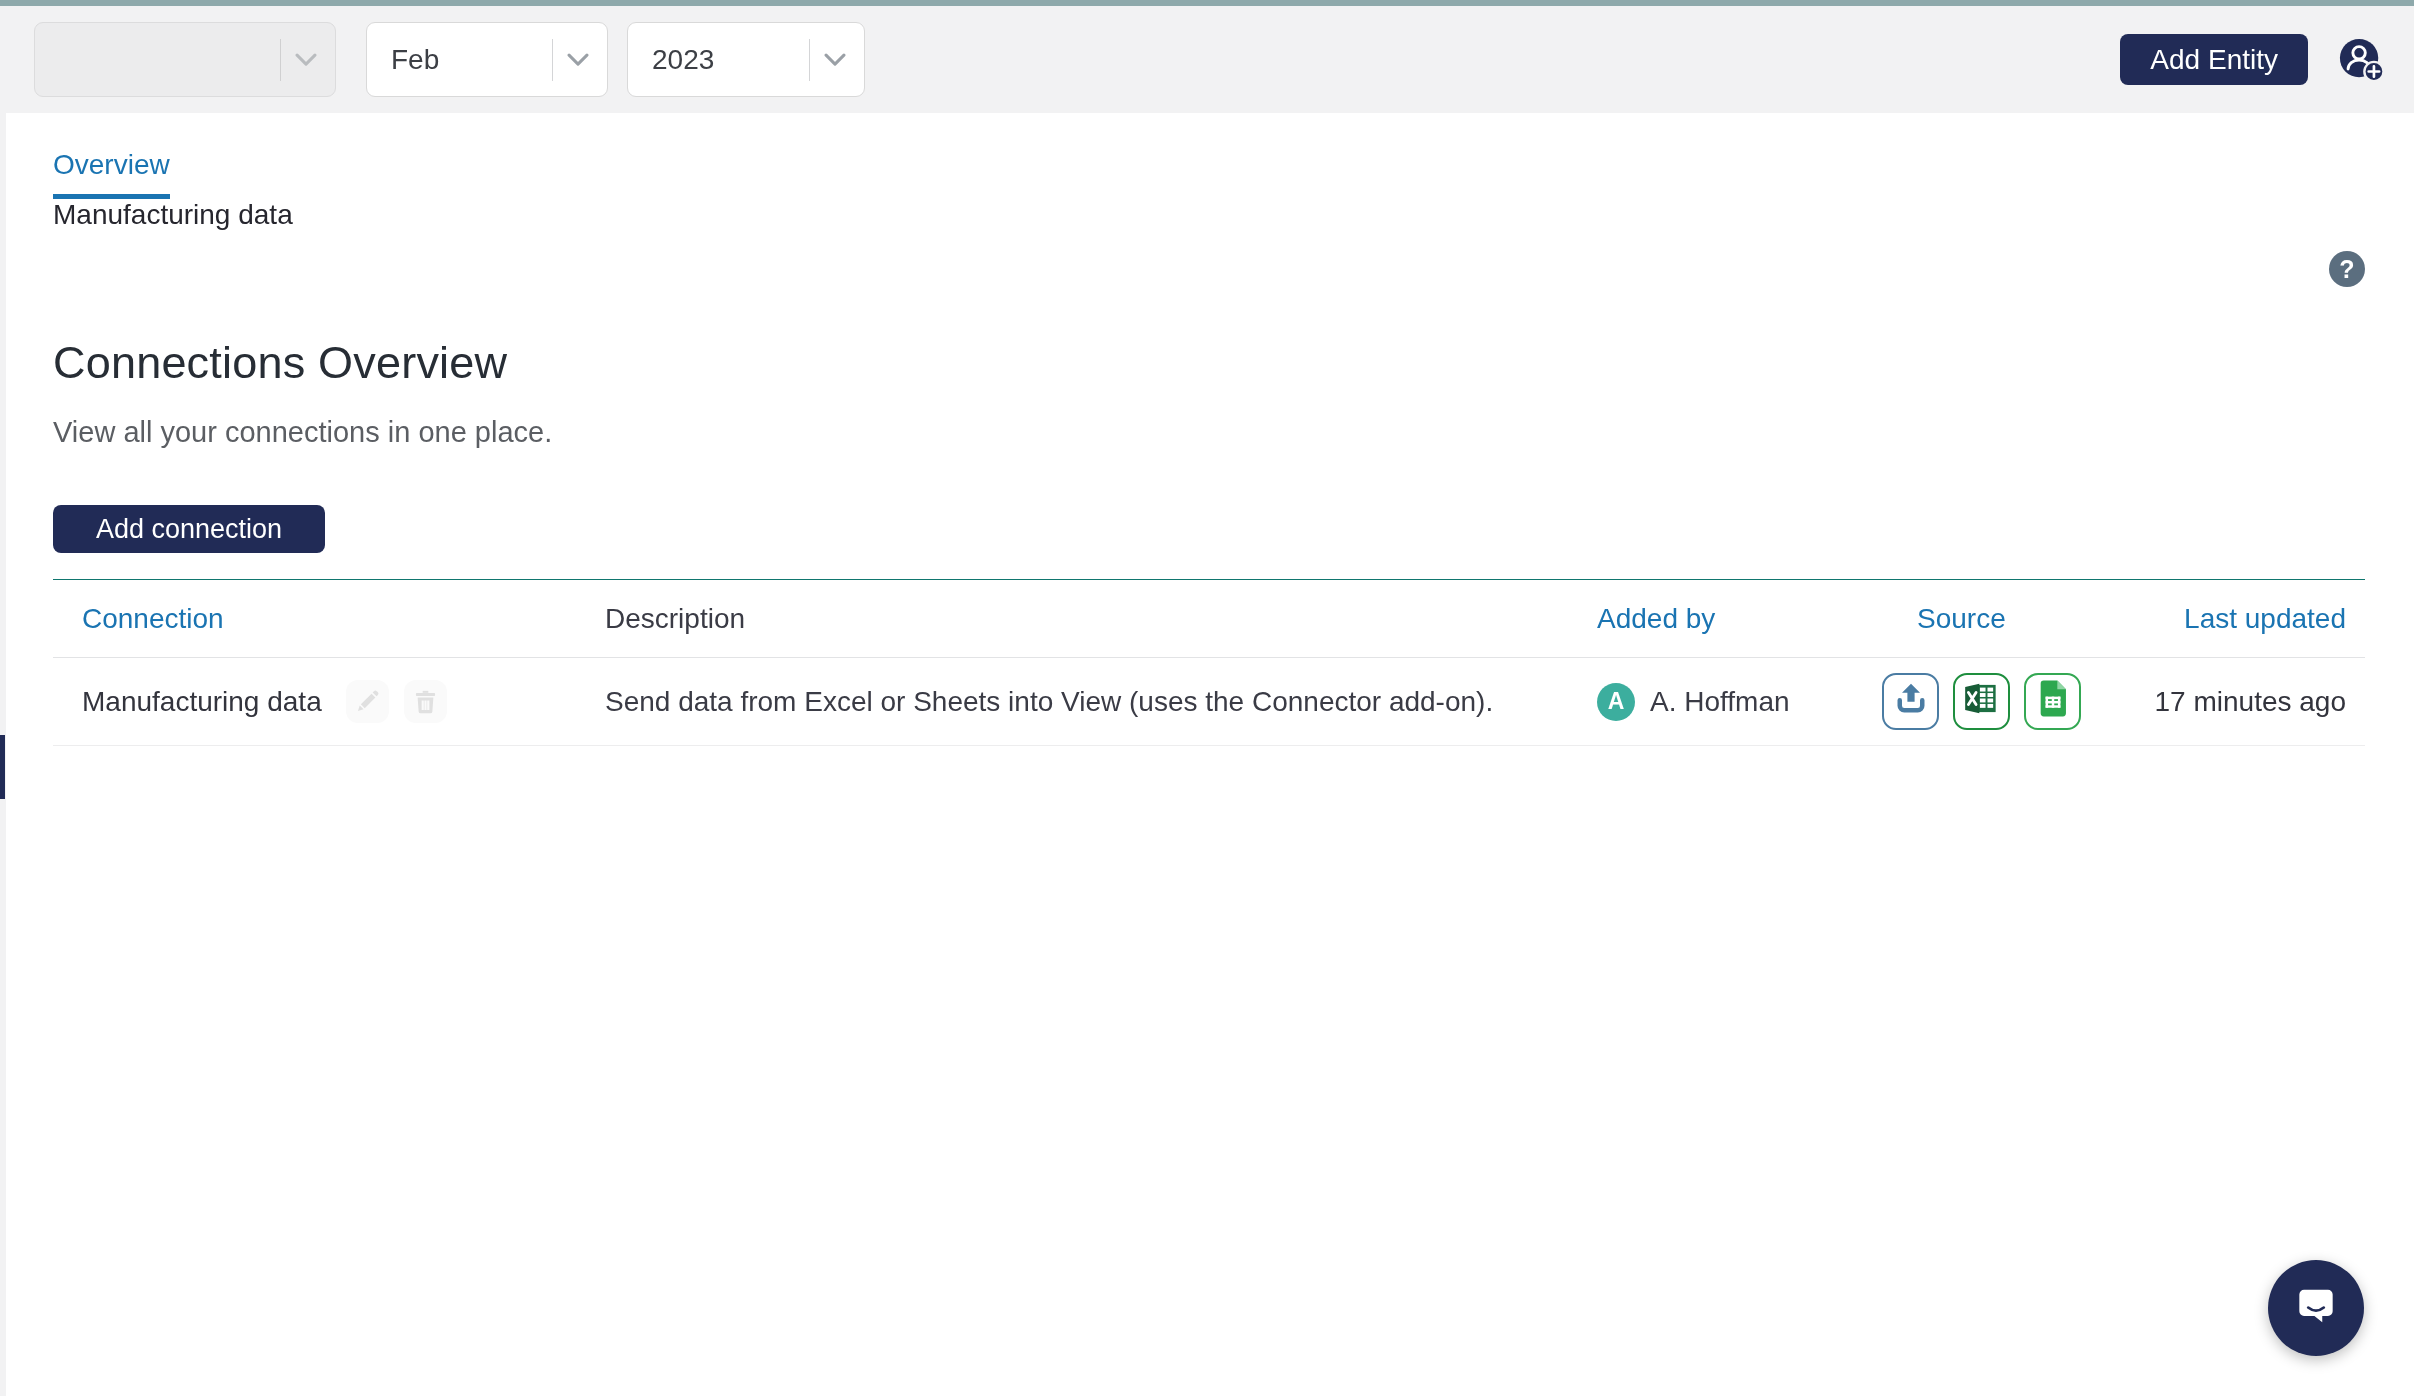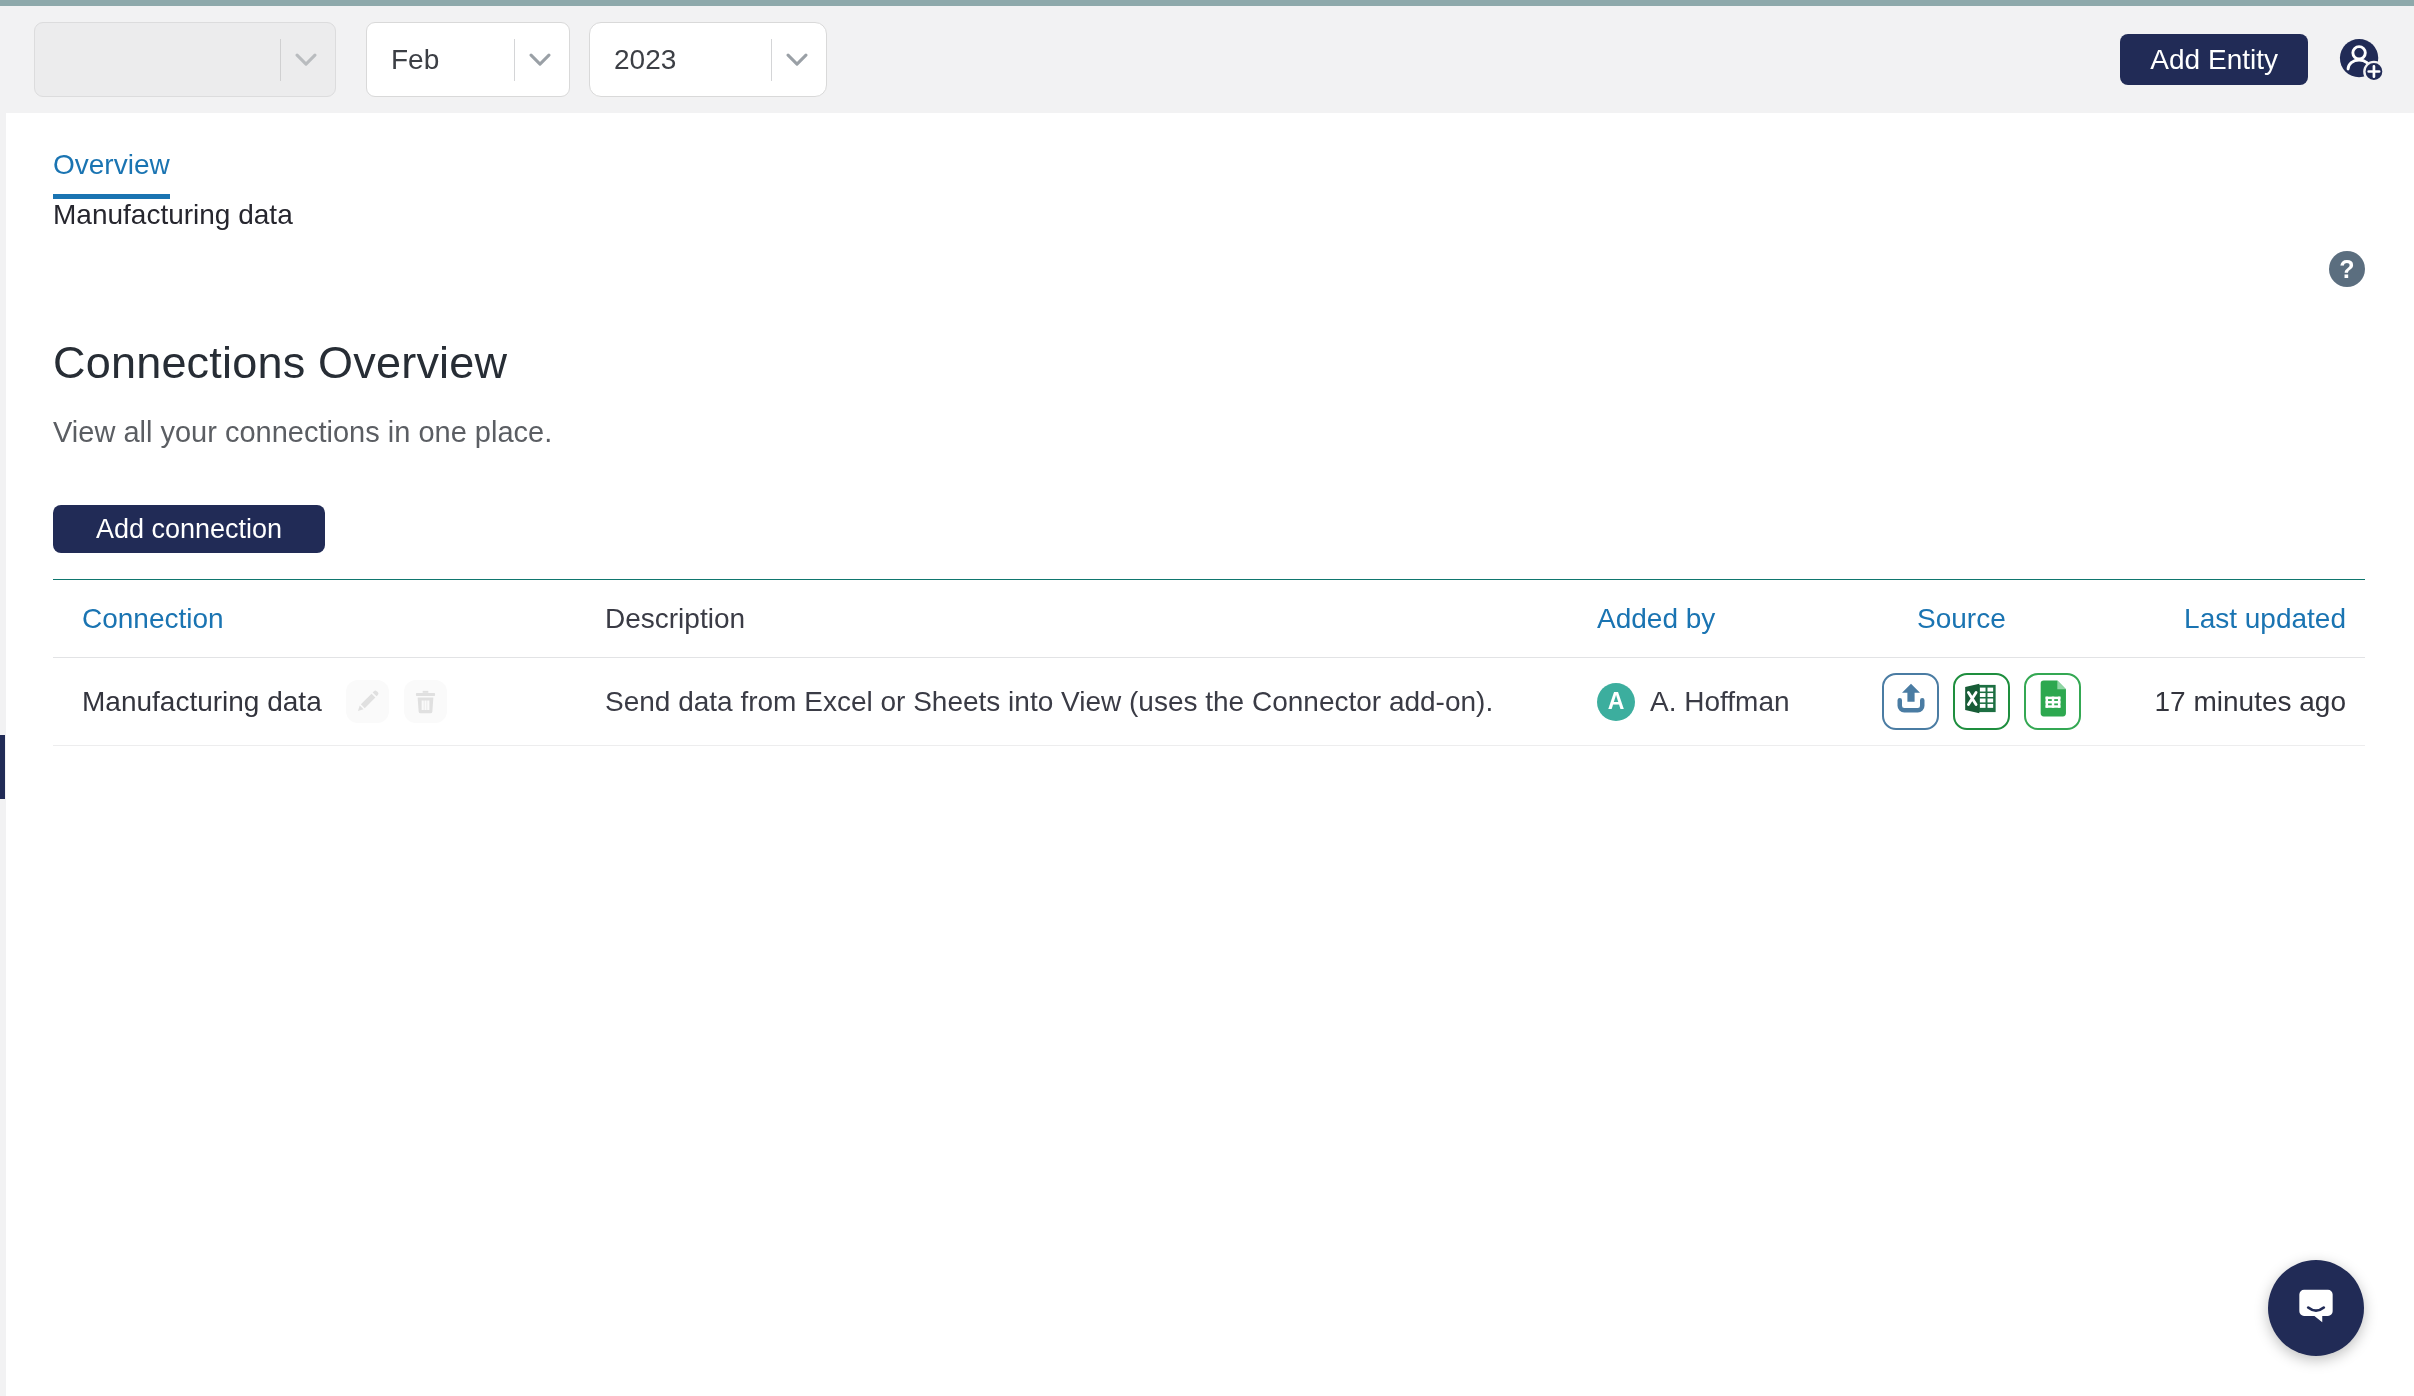--- a/index.html
+++ b/index.html
@@ -23,22 +23,22 @@
     height:75px; border:1px solid #d9d9d9; border-radius:9px; background:#fff;
     display:flex; align-items:center; padding:0 18px 0 24px;
     font-size:28px; color:#3c3f45; cursor:pointer;
   }
   .select .sel-value { flex:1 1 auto; }
   .select .sel-divider { width:1px; height:42px; background:#d4d5d7; margin:0 14px 0 10px; }
   .select.disabled { background:#ececed; border-color:#dcdcdd; cursor:default; }
   .select.disabled .sel-divider { background:#d0d0d1; }
   .sel-chevron svg { display:block; }
   .select-entity { margin-left:34px; width:302px; }
-  .select-month  { margin-left:30px; width:204px; }
-  .select-year   { margin-left:19px; width:238px;border-radius:12px; }
+  .select-month  { margin-left:30px; width:242px; }
+  .select-year   { margin-left:19px; width:238px; }
 
   .btn-navy {
     background:#212b56; color:#fff; border:none; border-radius:8px;
     font-family:"Liberation Sans", sans-serif; font-size:28px; font-weight:500;
     display:flex; align-items:center; justify-content:center; cursor:pointer;
   }
   .add-entity { margin-left:auto; height:51px; padding:0 30px; }
   .user-add { margin-left:30px; margin-right:30px; width:46px; height:46px; cursor:pointer; }
   .user-add svg { display:block; }
 

